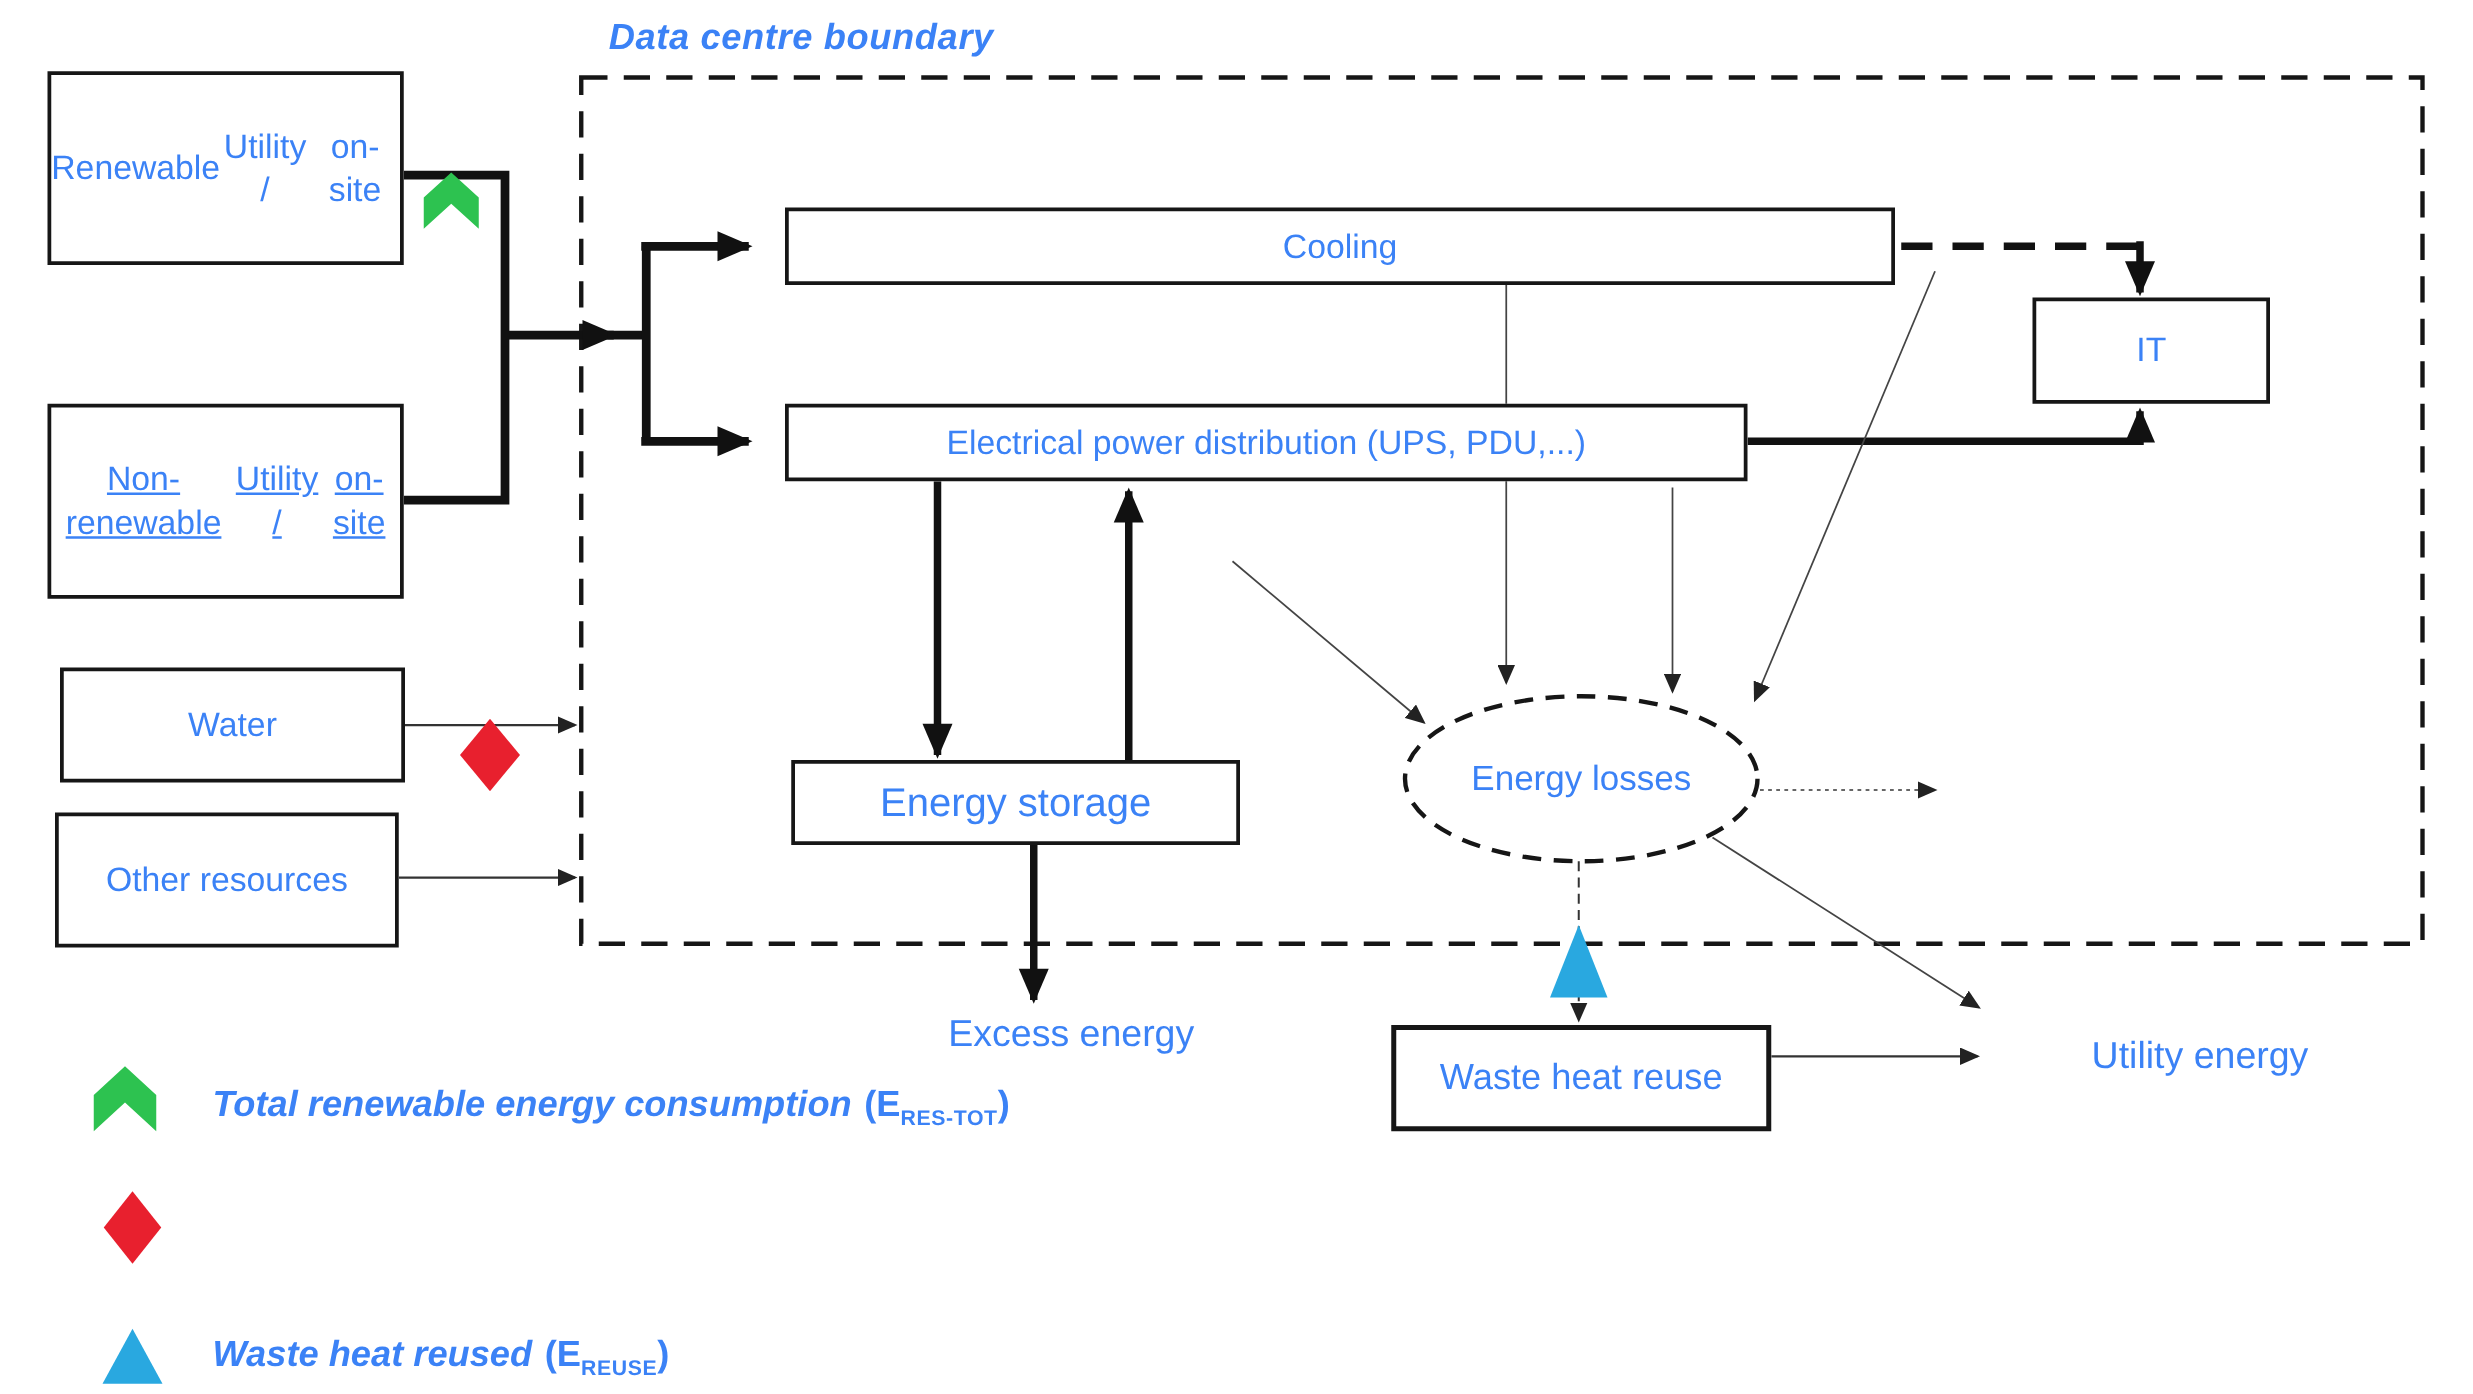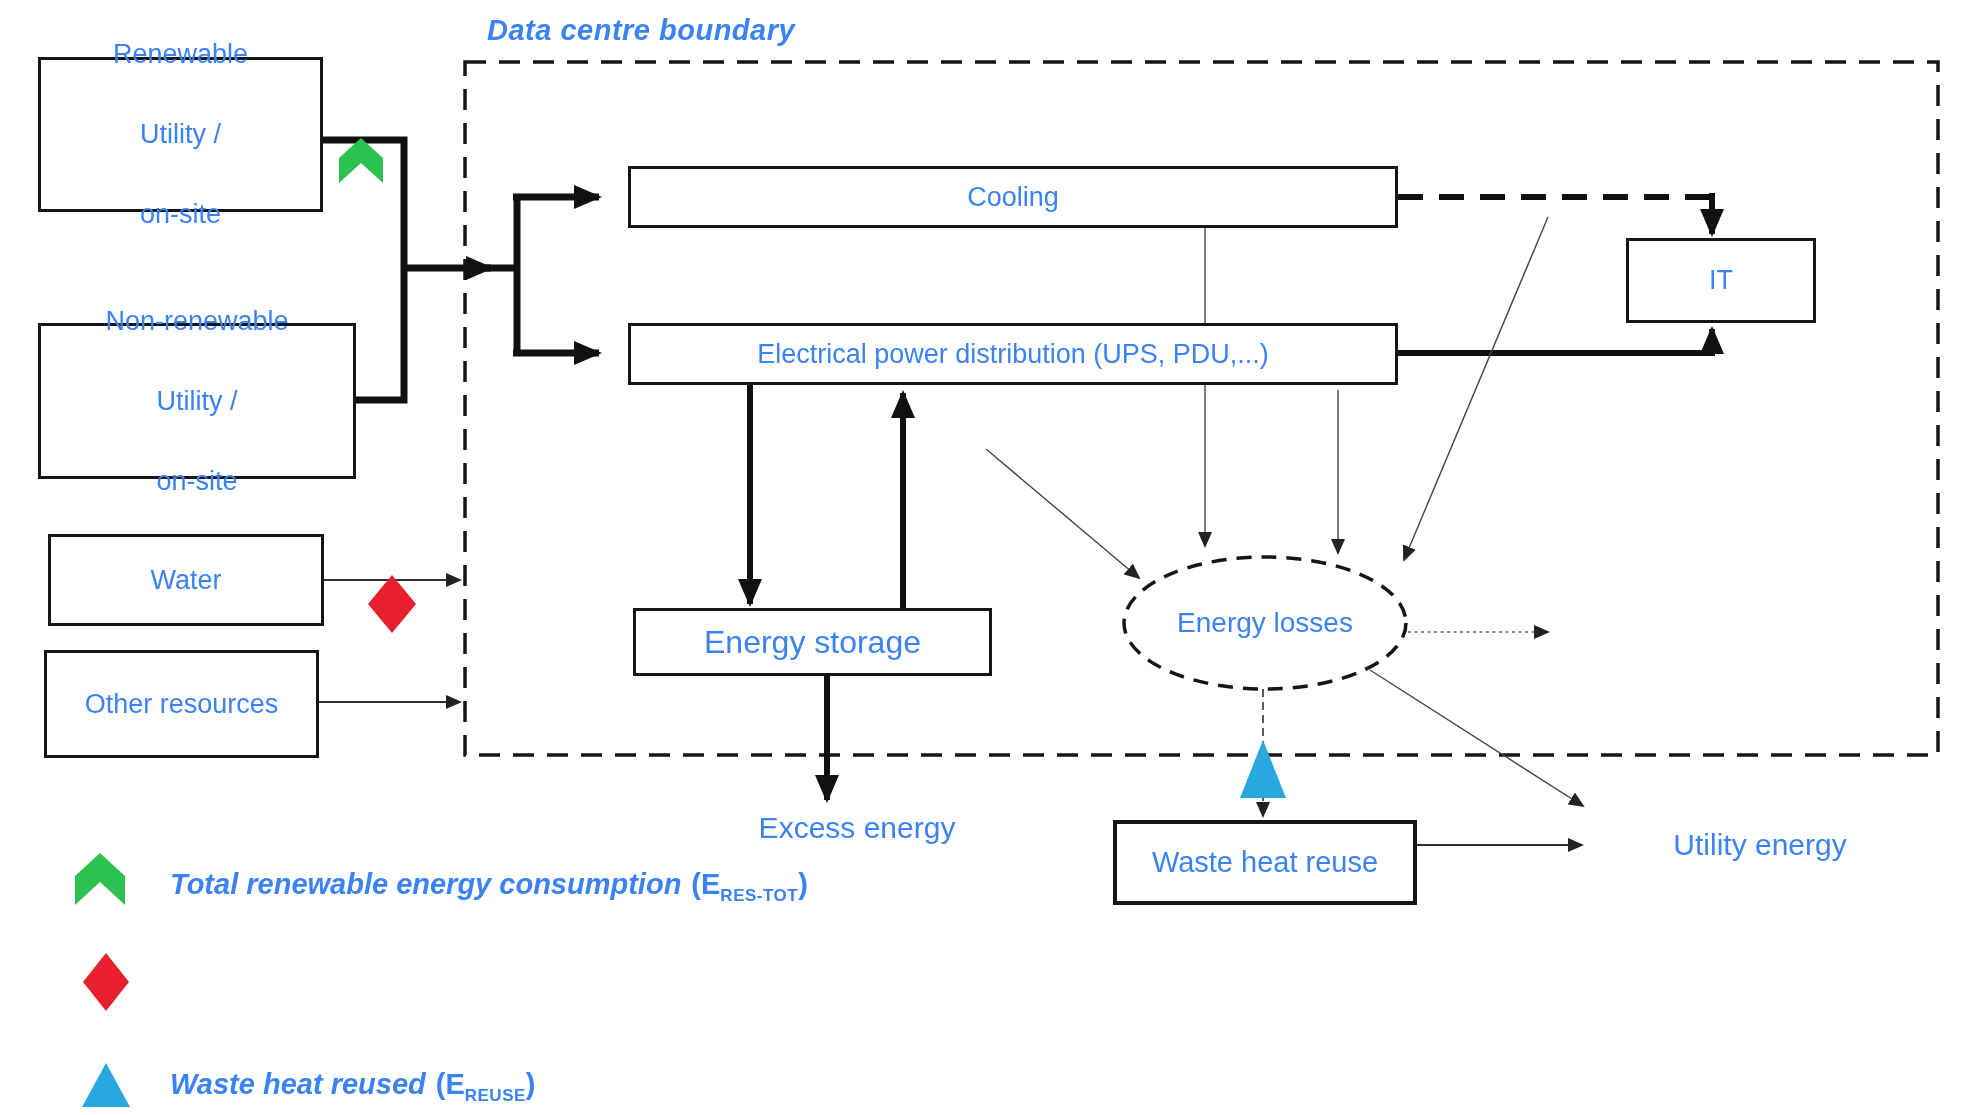--- a/index.html
+++ b/index.html
@@ -10,28 +10,27 @@
     font-family:"Liberation Sans", sans-serif;
     color:#3b82f6;
     overflow:hidden;
   }
   #wires{position:absolute;left:0;top:0;z-index:1;}
   .node{
     position:absolute;
     background:#ffffff;
     border:3px solid #161616;
     display:flex;
-    flex-direction:column;
     align-items:center;
     justify-content:center;
+    text-align:center;
     z-index:2;
     box-sizing:border-box;
     font-size:27px;
     line-height:35px;
-    gap:45px;
   }
   .node.dashedbox{
     border:4px dashed #161616;
     background:transparent;
   }
   .floating-label{
     position:absolute;
     z-index:2;
     font-size:30px;
     white-space:nowrap;
@@ -133,35 +132,35 @@
   </svg>
 
   <div id="dc-title">Data centre boundary</div>
 
   <div class="node" style="left:38px;top:57px;width:285px;height:155px;">
     <span>Renewable</span>
     <span>Utility /</span>
     <span>on-site</span>
   </div>
 
-  <div class="node" style="left:38px;top:323px;width:318px;height:156px;">
+  <div class="node" style="left:38px;top:323px;width:285px;height:156px;text-decoration:underline;">
     <span>Non-renewable</span>
     <span>Utility /</span>
     <span>on-site</span>
   </div>
 
   <div class="node" style="left:48px;top:534px;width:276px;height:92px;">
     <span>Water</span>
   </div>
 
   <div class="node" style="left:44px;top:650px;width:275px;height:108px;">
     <span>Other resources</span>
   </div>
 
-  <div class="node" style="left:628px;top:166px;width:770px;height:62px;">
+  <div class="node" style="left:628px;top:166px;width:888px;height:62px;">
     <span>Cooling</span>
   </div>
 
   <div class="node" style="left:628px;top:323px;width:770px;height:62px;">
     <span>Electrical power distribution (UPS, PDU,...)</span>
   </div>
 
   <div class="node" style="left:1626px;top:238px;width:190px;height:85px;">
     <span>IT</span>
   </div>

